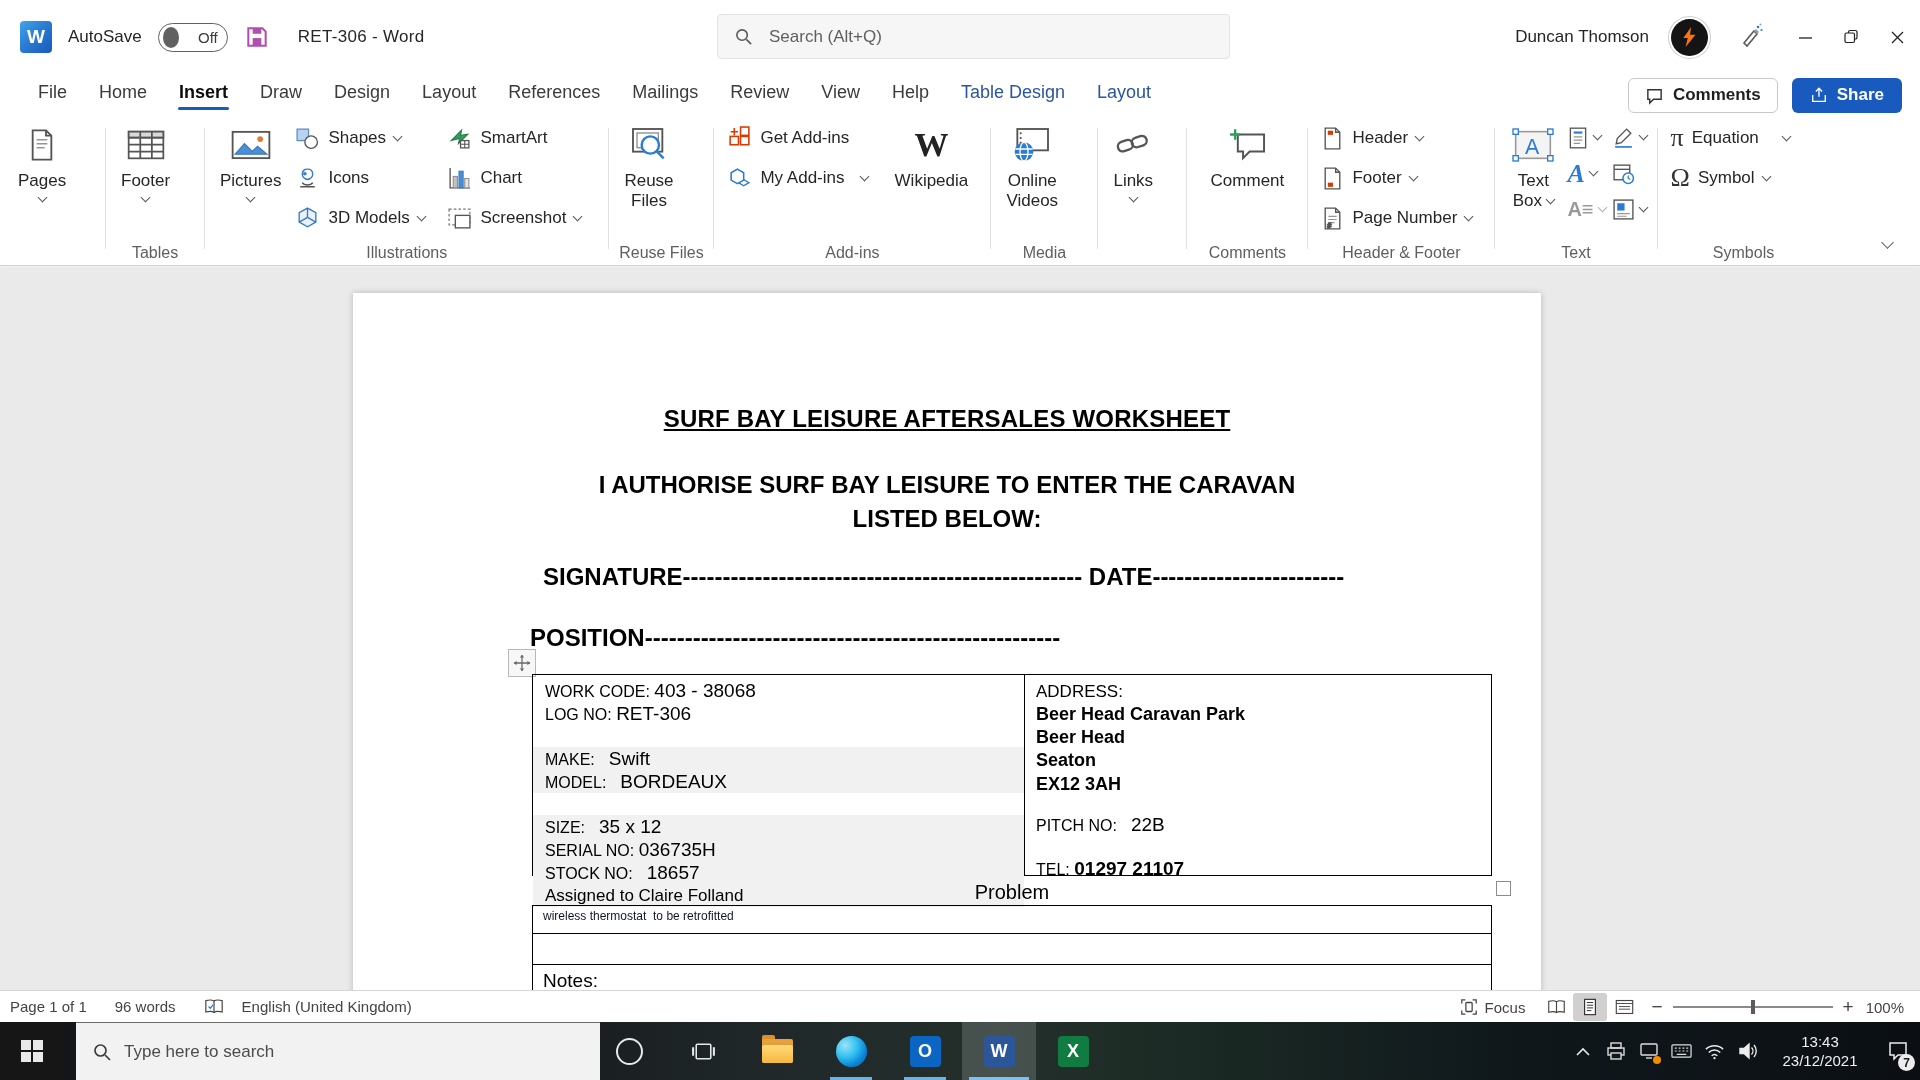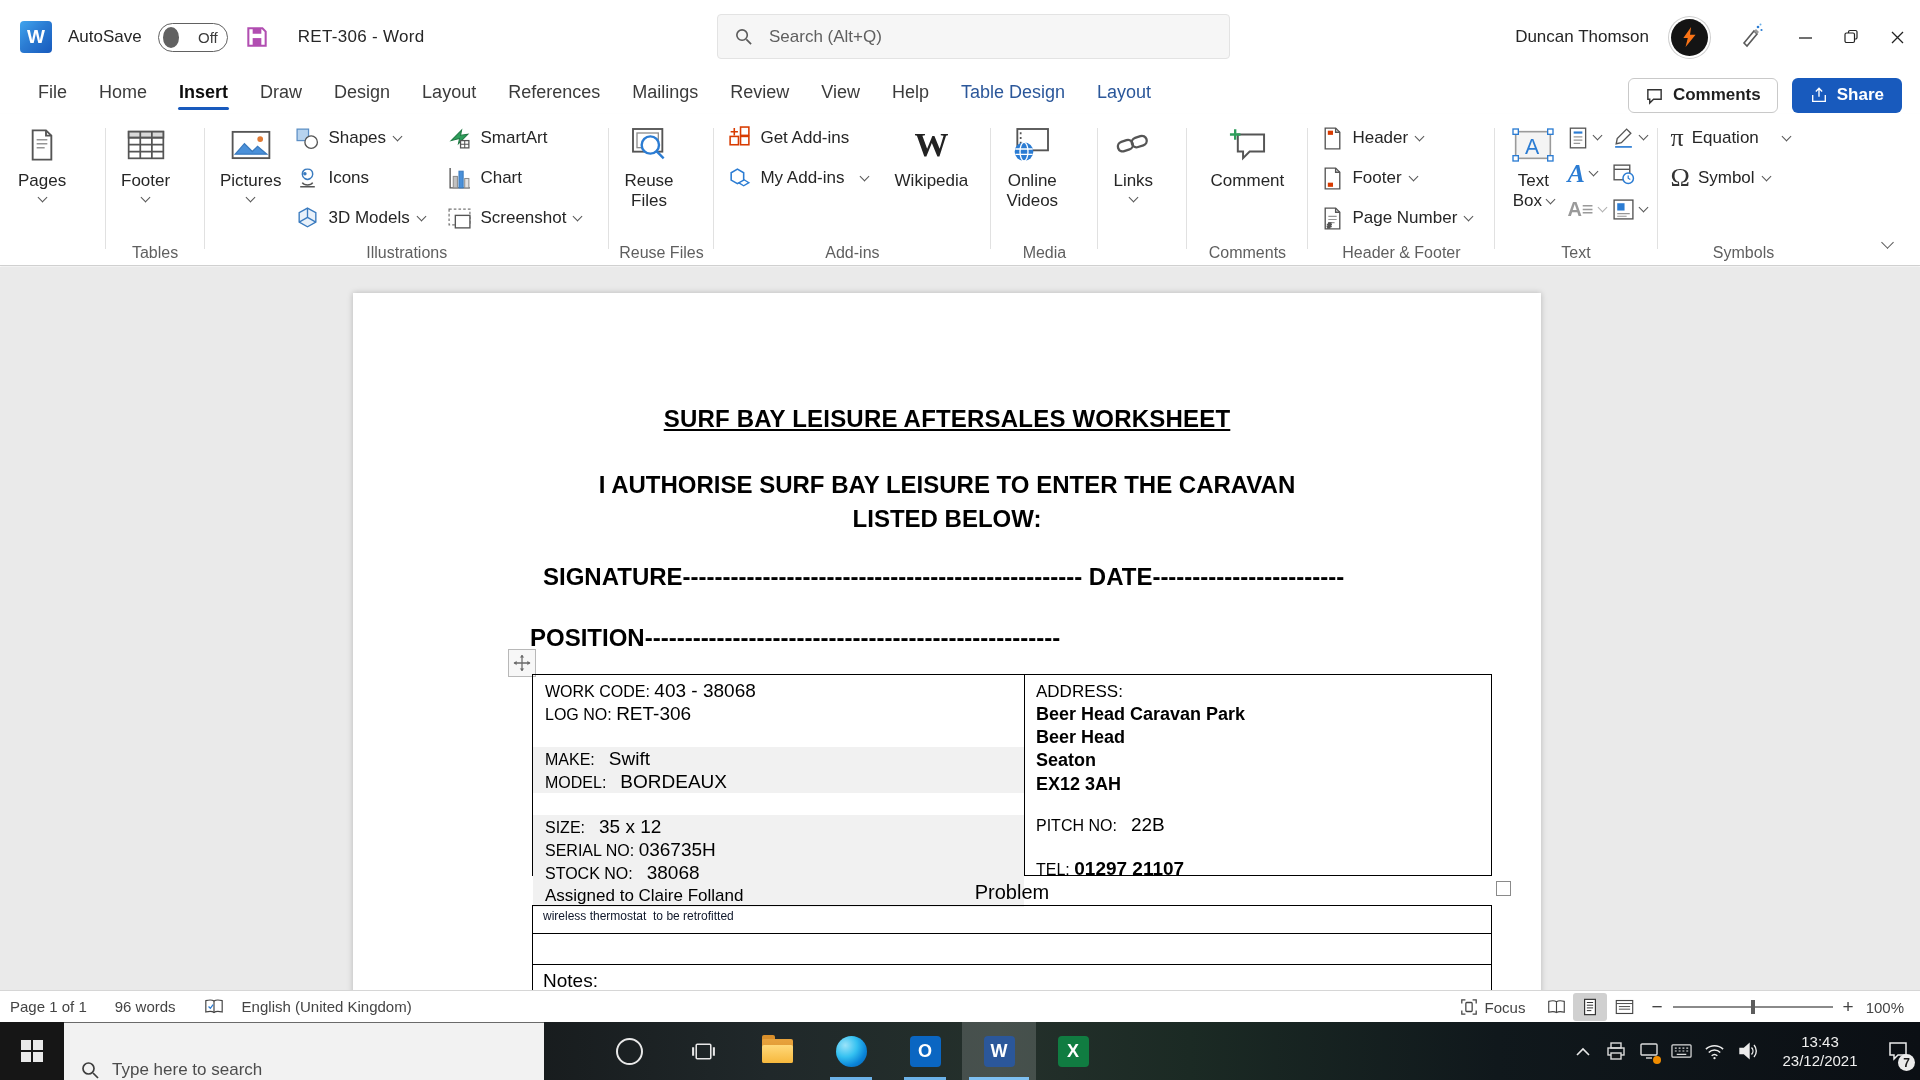--- a/index.html
+++ b/index.html
@@ -97,21 +97,21 @@
 .zoom-track{position:relative;width:160px;height:2px;background:#8a8a8a}
 .zoom-notch{position:absolute;left:50%;top:-4px;width:1px;height:10px;background:#8a8a8a}
 .zoom-thumb{position:absolute;left:50%;top:-6px;width:4px;height:14px;background:#5c5c5c;margin-left:-2px;cursor:pointer}
 .zoom-sign{font-size:19px;color:#444;cursor:pointer;line-height:16px}
 
 
 .taskbar{position:absolute;top:1022px;left:0;right:0;height:58px;background:linear-gradient(90deg,#131519 0%,#15181a 24%,#20282a 40%,#24302b 52%,#1b2a24 62%,#10181c 78%,#0b0f14 100%)}
 .start{position:absolute;left:0;top:0;width:64px;height:58px;display:flex;align-items:center;justify-content:center;background:#161616;cursor:pointer}
 .winlogo{display:grid;grid-template-columns:10px 10px;grid-template-rows:10px 10px;gap:2px}
 .winlogo i{background:#e9e9e9}
-.tb-searchbox{position:absolute;left:64px;top:0;width:480px;height:58px;background:#f2f2f2;border-top:1px solid #6a6a6a;display:flex;align-items:flex-end;gap:12px;padding:0 16px;cursor:text}
+.tb-searchbox{position:absolute;left:76px;top:0;width:524px;height:58px;background:#f2f2f2;border-top:1px solid #6a6a6a;display:flex;align-items:center;gap:12px;padding:0 16px;cursor:text}
 .tb-searchbox input{border:none;outline:none;background:transparent;font-size:17px;color:#333;width:100%;font-family:"Liberation Sans",sans-serif}
 .tb-searchbox input::placeholder{color:#4c4c4c;opacity:1}
 .task-icons{position:absolute;left:592px;top:0;height:58px;display:flex}
 .tslot{width:74px;height:58px;display:flex;align-items:center;justify-content:center;position:relative;cursor:pointer}
 .tslot.active{background:rgba(255,255,255,.16)}
 .runbar{position:absolute;bottom:0;left:50%;transform:translateX(-50%);width:42px;height:3px;background:#6cb2e8}
 .tslot.active .runbar{width:60px;background:#7ec0f2}
 .appsq{width:31px;height:31px;border-radius:4px;color:#fff;font-weight:bold;font-size:18px;display:flex;align-items:center;justify-content:center}
 .edge-circle{width:31px;height:31px;border-radius:50%;background:radial-gradient(circle at 30% 30%,#9be3f9 0%,#35c1f1 38%,#0a84d8 68%,#0c59a4 100%)}
 .cortana{width:27px;height:27px;border-radius:50%;border:2.5px solid #e8e8e8}
@@ -619,21 +619,21 @@
       </span>
 
       <div class="t1">
         <div class="t1-left">
           <div class="t1row"><span class="lab">WORK CODE:</span> <span class="val">403 - 38068</span></div>
           <div class="t1row"><span class="lab">LOG NO:</span> <span class="val">RET-306</span></div>
           <div class="t1row shade gaptop"><span class="lab">MAKE:</span><span class="val vgap">Swift</span></div>
           <div class="t1row shade"><span class="lab">MODEL:</span><span class="val vgap">BORDEAUX</span></div>
           <div class="t1row shade gaptop"><span class="lab">SIZE:</span><span class="val vgap">35 x 12</span></div>
           <div class="t1row shade"><span class="lab">SERIAL NO:</span> <span class="val">036735H</span></div>
-          <div class="t1row shade"><span class="lab">STOCK NO:</span><span class="val vgap">38068</span></div>
+          <div class="t1row shade"><span class="lab">STOCK NO:</span><span class="val vgap">18657</span></div>
           <div class="t1row shade" style="font-size:17px">Assigned to Claire Folland</div>
         </div>
         <div class="t1-right">
           <div class="addr-lab">ADDRESS:</div>
           <div class="addr-l" style="top:29px">Beer Head Caravan Park</div>
           <div class="addr-l" style="top:52px">Beer Head</div>
           <div class="addr-l" style="top:75px">Seaton</div>
           <div class="addr-l" style="top:99px">EX12 3AH</div>
           <div class="pitch"><span class="lab">PITCH NO:</span><span class="val vgap">22B</span></div>
           <div class="tel"><span class="lab">TEL:</span> <span class="val" style="font-weight:bold">01297 21107</span></div>

